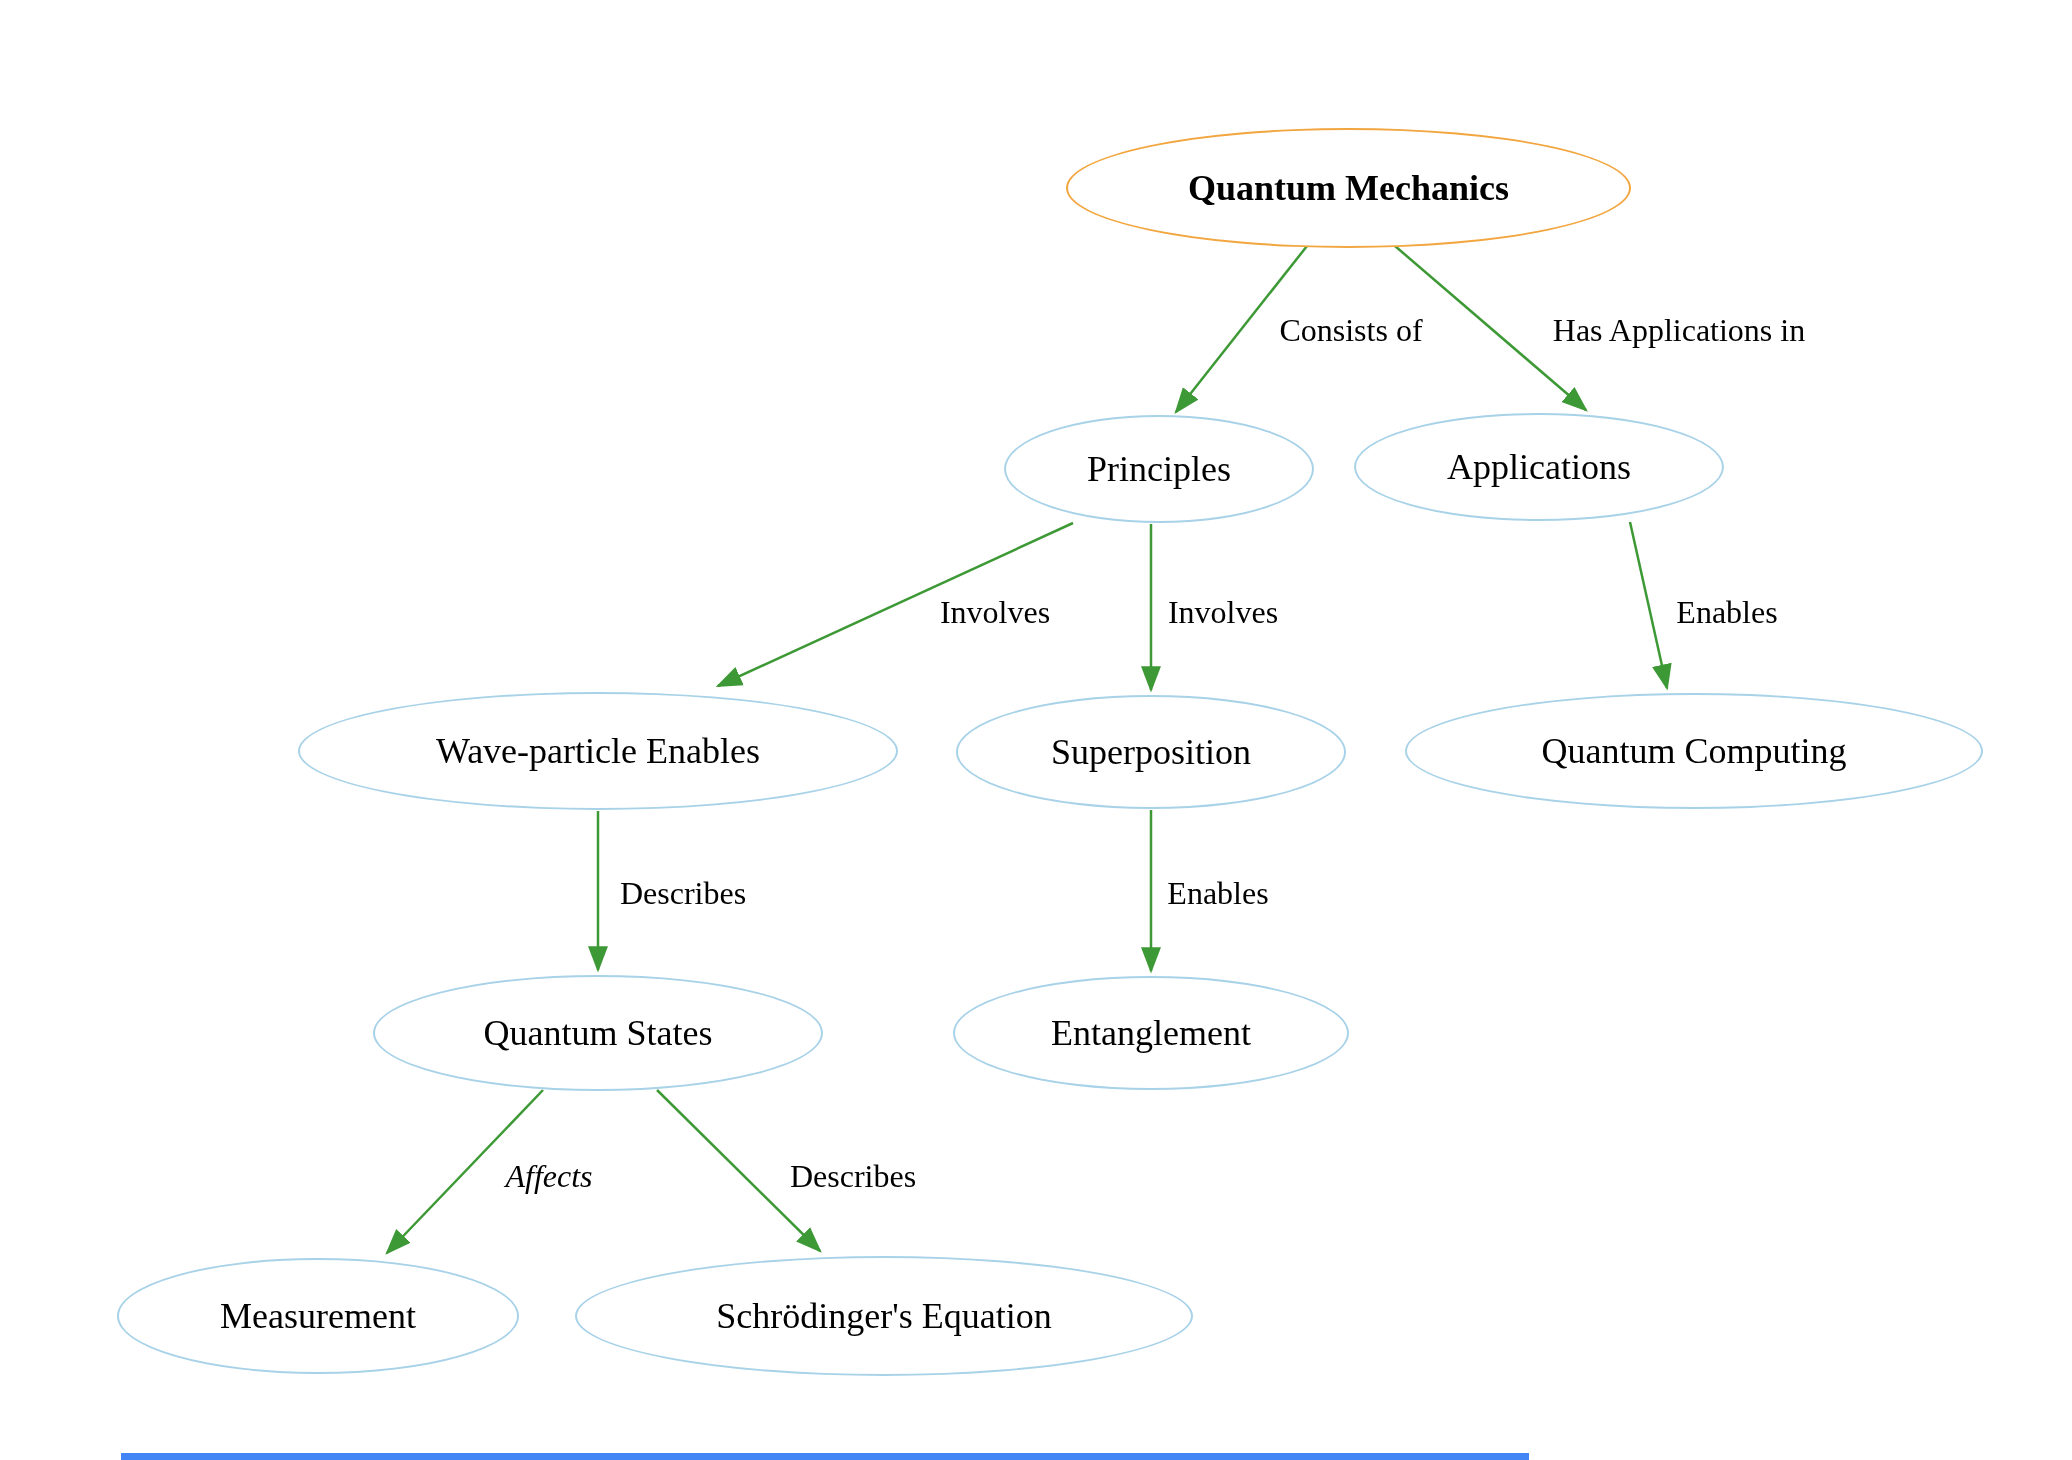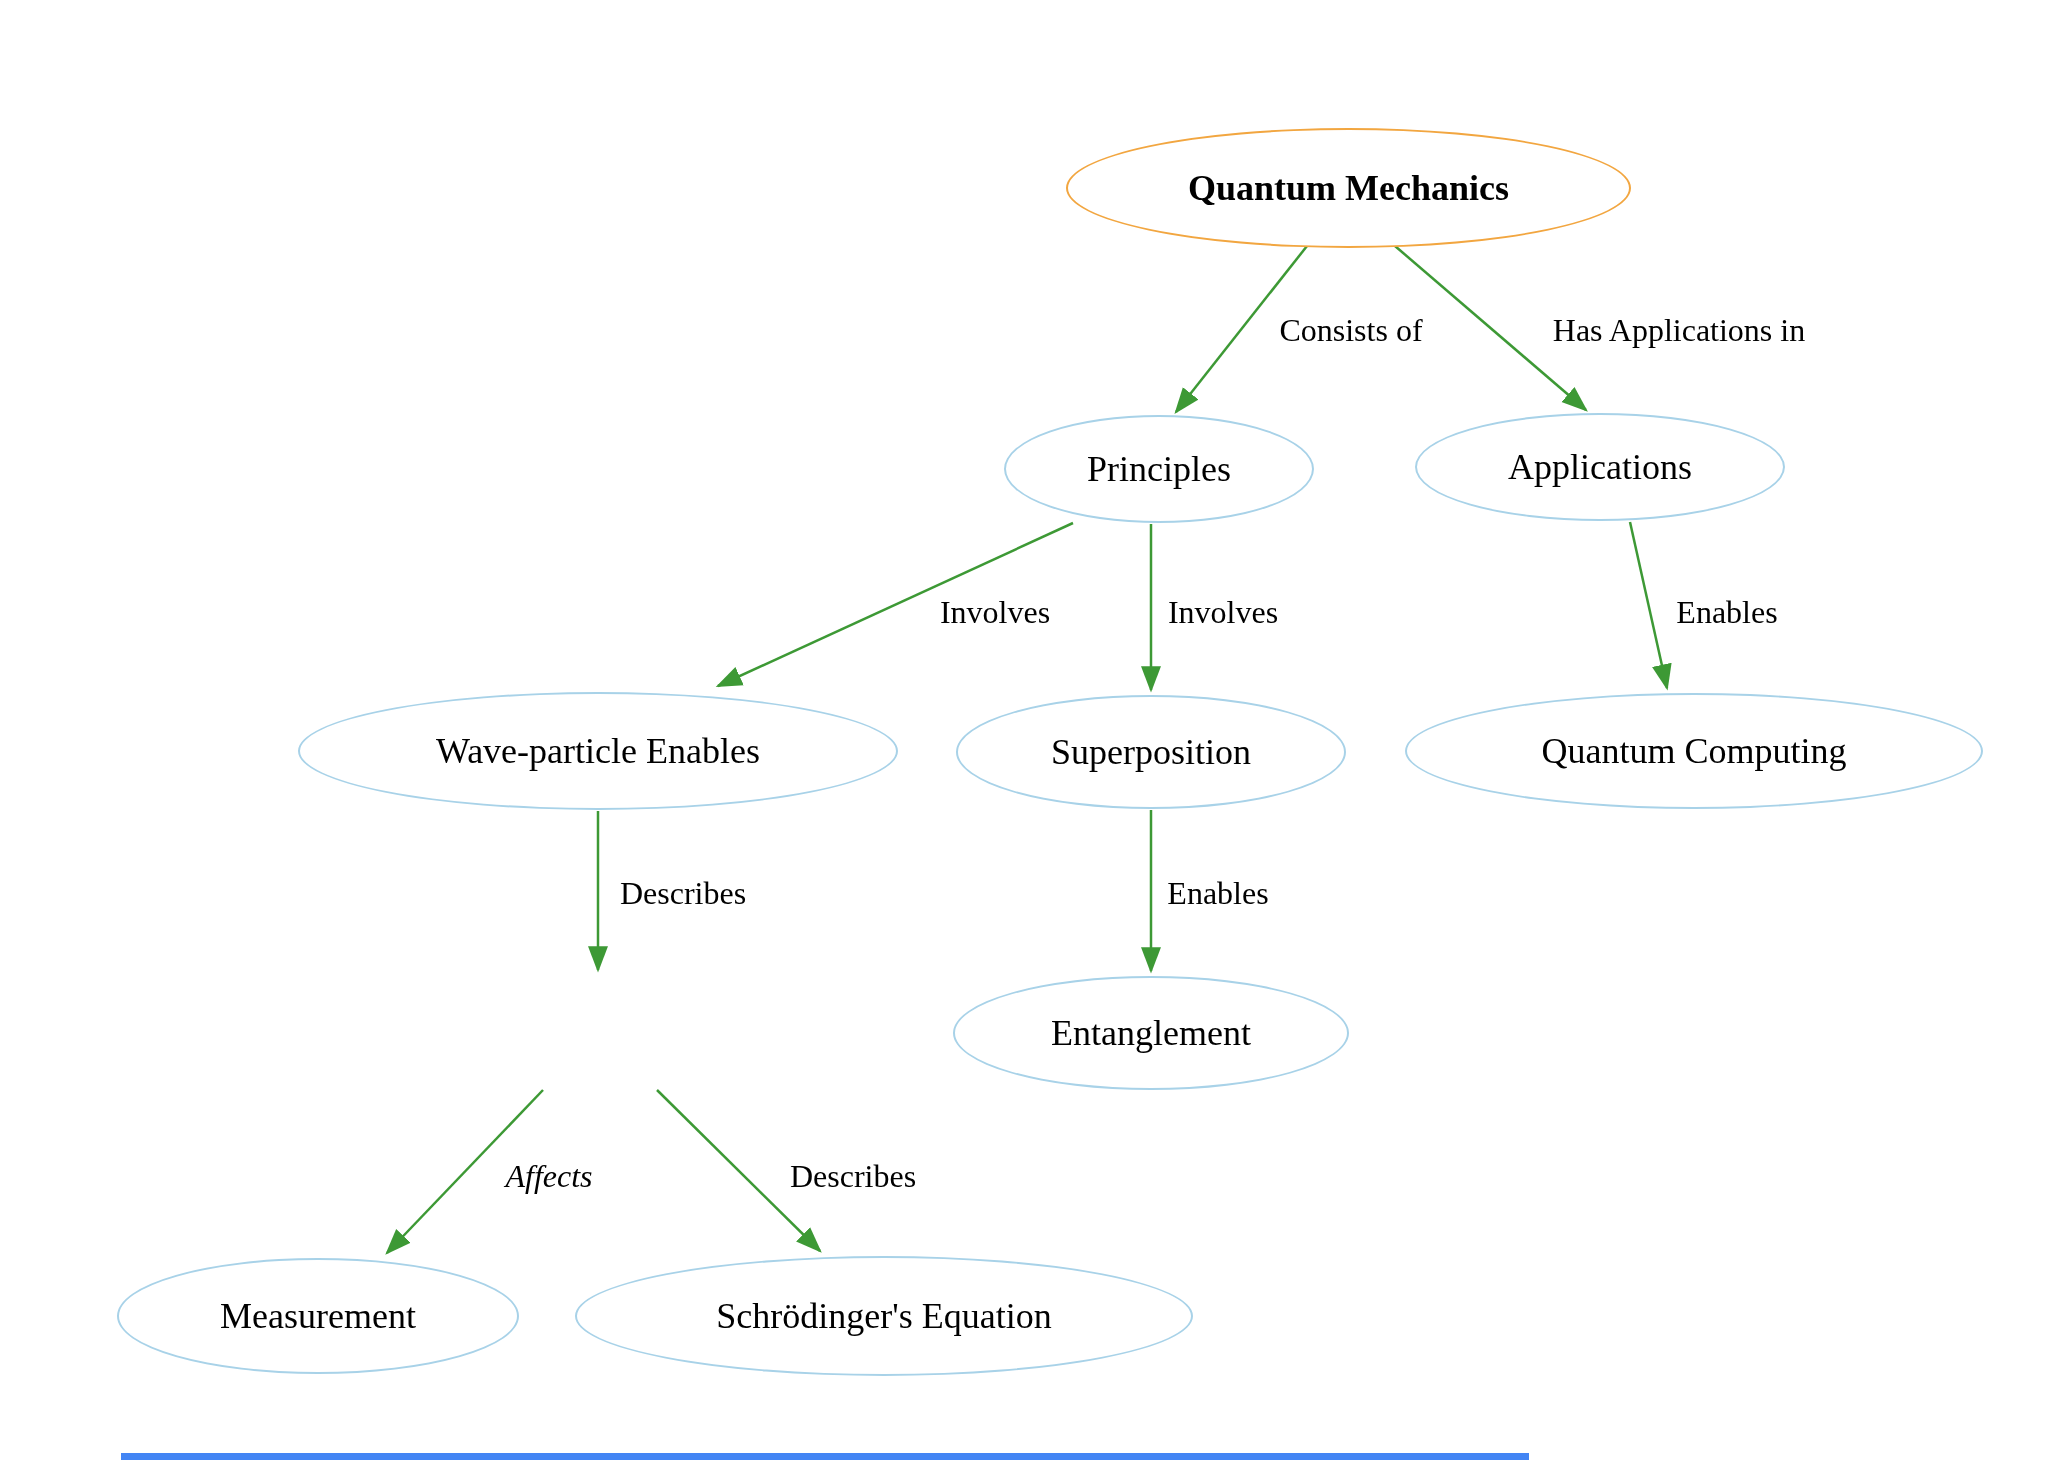--- a/index.html
+++ b/index.html
@@ -80,28 +80,29 @@
     <line class="edge-line" x1="598" y1="811" x2="598" y2="970" marker-end="url(#arrowhead)"></line>
     <line class="edge-line" x1="1151" y1="810" x2="1151" y2="971" marker-end="url(#arrowhead)"></line>
     <line class="edge-line" x1="543" y1="1090" x2="387" y2="1253" marker-end="url(#arrowhead)"></line>
     <line class="edge-line" x1="657" y1="1090" x2="820" y2="1251" marker-end="url(#arrowhead)"></line>
   </svg>
 
   <div class="node root" style="left:1066px; top:128px; width:565px; height:120px;font-weight:bold;">Quantum Mechanics</div>
 
   <div class="node" style="left:1004px; top:415px; width:310px; height:108px;">Principles</div>
 
-  <div class="node" style="left:1415px; top:413px; width:370px; height:108px;">Applications</div>
+  <div class="node" style="left:1354px; top:413px; width:370px; height:108px;">Applications</div>
 
   <div class="node" style="left:298px; top:692px; width:600px; height:118px;">Wave-particle Enables</div>
 
   <div class="node" style="left:956px; top:695px; width:390px; height:114px;">Superposition</div>
 
   <div class="node" style="left:1405px; top:693px; width:578px; height:116px;">Quantum Computing</div>
 
+  <div class="node" style="left:373px; top:975px; width:450px; height:116px;">Quantum States</div>
 
   <div class="node" style="left:953px; top:976px; width:396px; height:114px;">Entanglement</div>
 
   <div class="node" style="left:117px; top:1258px; width:402px; height:116px;">Measurement</div>
 
   <div class="node" style="left:575px; top:1256px; width:618px; height:120px;">Schrödinger's Equation</div>
 
   <div class="edge-label" style="left:1351px; top:330px;">Consists of</div>
 
   <div class="edge-label" style="left:1679px; top:330px;">Has Applications in</div>

